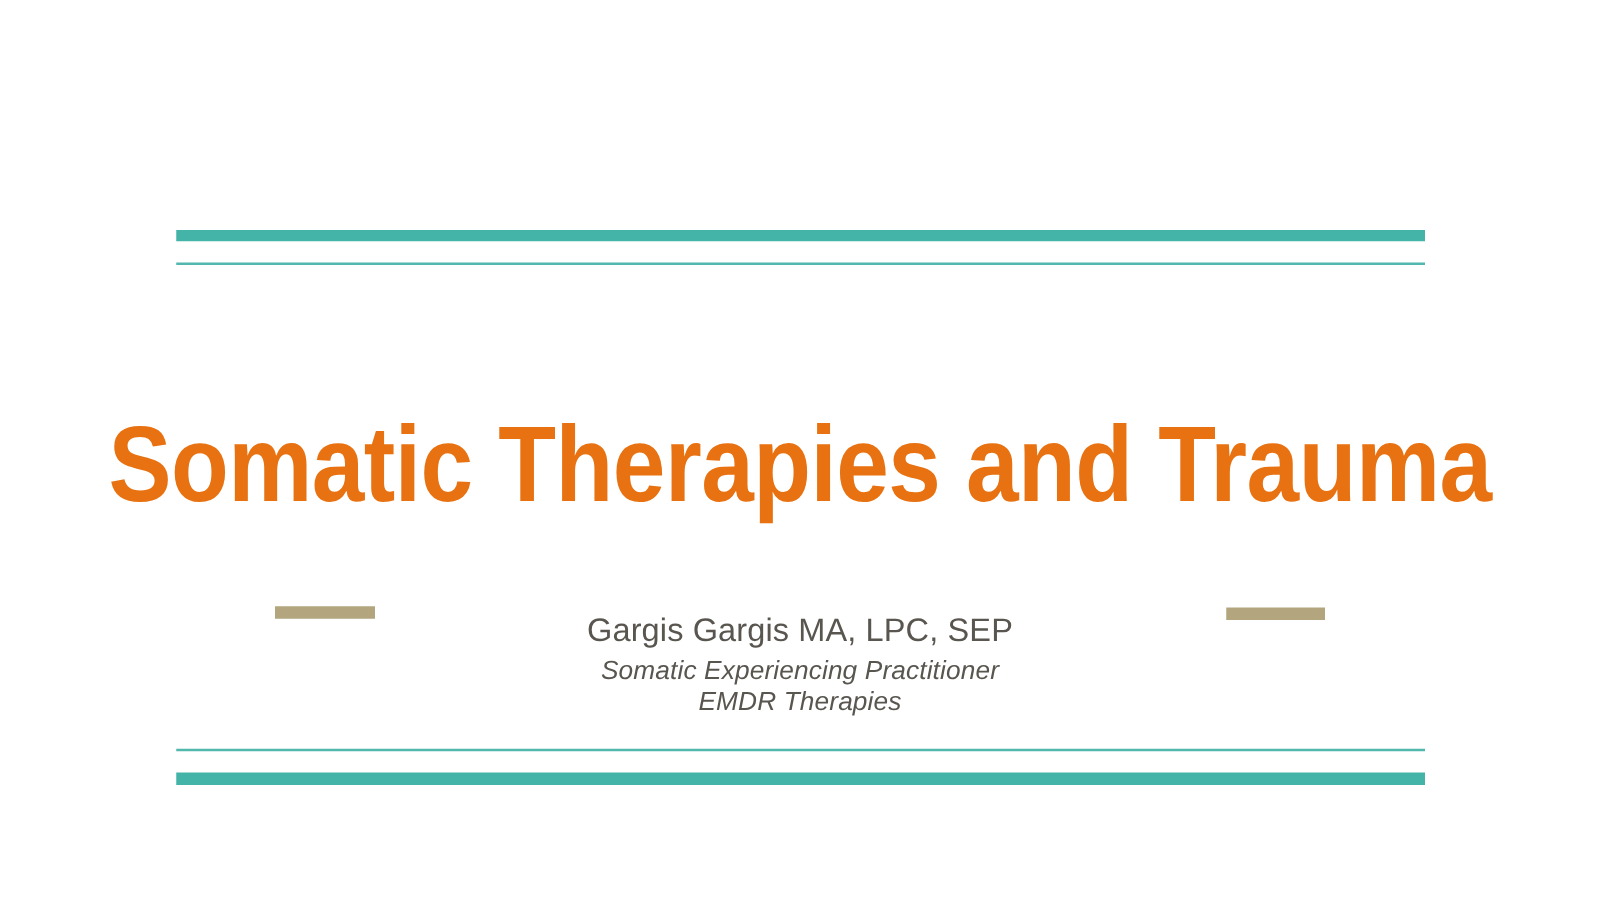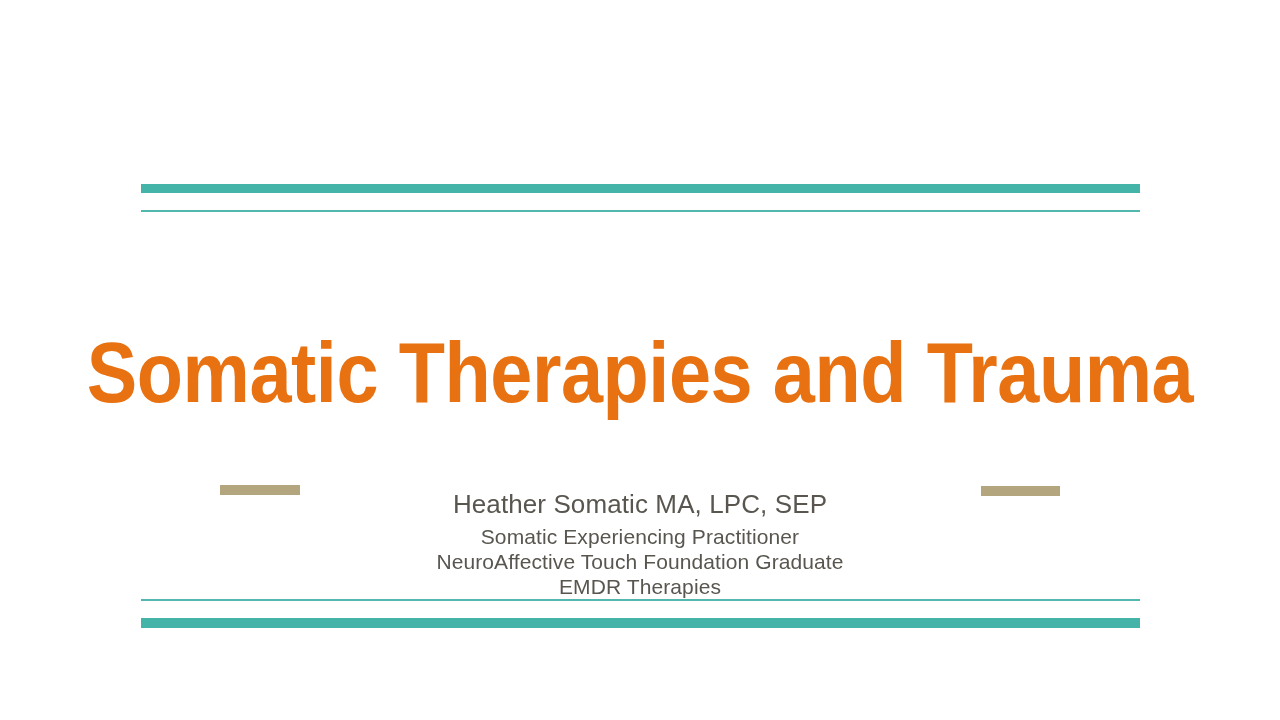--- a/index.html
+++ b/index.html
@@ -98,40 +98,40 @@
     letter-spacing: 0.1px;
   }
   .subtitle-line {
     font-size: 21px;
     line-height: 25px;
     font-weight: normal;
     letter-spacing: 0.1px;
   }
   .subtitle-lines {
     margin-top: 2px;
+    font-style: italic;
   }
 </style>
 </head>
 <body>
 
 <div id="slide">
 
   <div class="rule rule-thick-top"></div>
   <div class="rule rule-thin-top"></div>
 
   <div id="title">Somatic Therapies and Trauma</div>
 
   <div class="tan-bar tan-bar-left"></div>
   <div class="tan-bar tan-bar-right"></div>
 
   <div id="subtitle">
-    <div class="subtitle-name">Heather Somatic MA, LPC, SEP</div>
+    <div class="subtitle-name">Gargis Gargis MA, LPC, SEP</div>
     <div class="subtitle-lines">
       <div class="subtitle-line">Somatic Experiencing Practitioner</div>
-      <div class="subtitle-line">NeuroAffective Touch Foundation Graduate</div>
       <div class="subtitle-line">EMDR Therapies</div>
     </div>
   </div>
 
   <div class="rule rule-thin-bottom"></div>
   <div class="rule rule-thick-bottom"></div>
 
 </div>
 
 </body></html>

